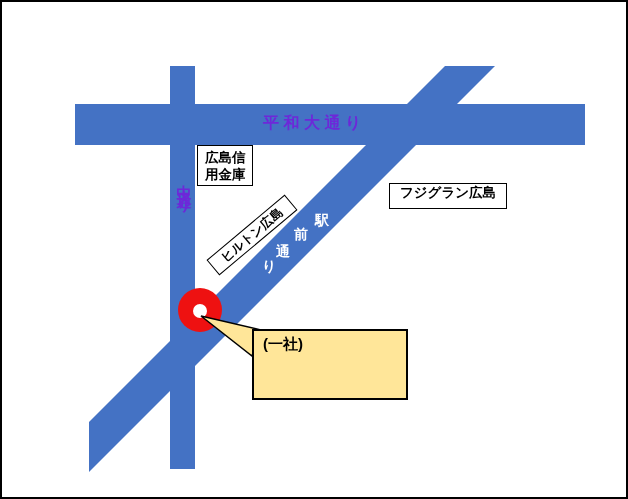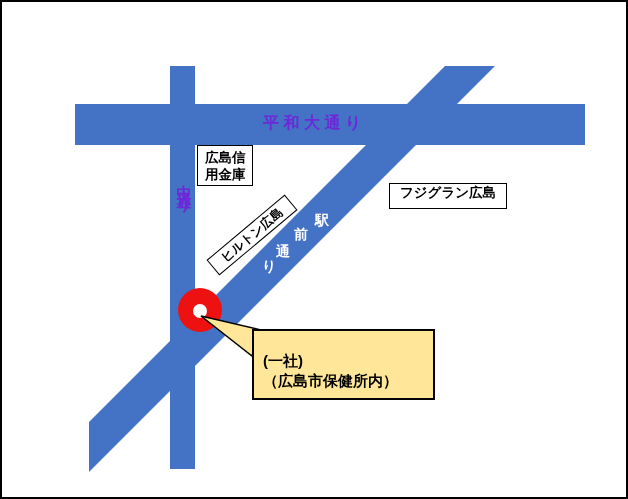--- a/index.html
+++ b/index.html
@@ -33,24 +33,24 @@
   }
   #shinkin-box{left:195px;top:143px;width:56px;height:41px;
     font-size:13.5px;line-height:17px;padding:3px 0 0 7px;font-family:Liberation Serif, serif;}
   #fujigran-box{left:387px;top:181px;width:118px;height:26px;
     font-size:13.5px;display:flex;align-items:flex-start;justify-content:center;}
   #hilton-box{left:199px;top:223px;width:102px;height:20px;
     font-size:12.5px;display:flex;align-items:center;justify-content:center;
     transform:rotate(-40deg);transform-origin:50% 50%;}
   #marker-svg{position:absolute;left:0;top:0;z-index:4;}
   #callout-box{
-    position:absolute;z-index:5;left:250px;top:327px;width:183px;height:71px;
+    position:absolute;z-index:5;left:250px;top:327px;width:156px;height:71px;
     background:#FFE699;border:2px solid #000;box-sizing:border-box;
     color:#000;font-weight:bold;font-size:15px;line-height:19.5px;
-    padding:20px 0 0 9px;white-space:nowrap;
+    padding:3px 0 0 9px;white-space:nowrap;
   }
 </style>
 </head>
 <body>
 
 <div id="map-canvas">
 
   <svg id="roads-svg" width="628" height="499" viewBox="0 0 628 499">
     <polygon points="443,64 493,64 87,470 87,420" fill="#4472C4"></polygon>
     <rect x="73" y="102" width="510" height="41" fill="#4472C4"></rect>
@@ -80,16 +80,15 @@
   </div>
 
   <svg id="marker-svg" width="628" height="499" viewBox="0 0 628 499">
     <circle cx="198" cy="308" r="22" fill="#EE1111"></circle>
     <circle cx="198" cy="309" r="7" fill="#FFFFFF"></circle>
     <polygon points="199,314 259,328 250,354" stroke="#000000" stroke-width="1.5" fill="#FFE699"></polygon>
   </svg>
 
   <div id="callout-box">
     <div>(一社)</div>
-    <div>（広島市保健所内）</div>
   </div>
 
 </div>
 
 </body></html>

